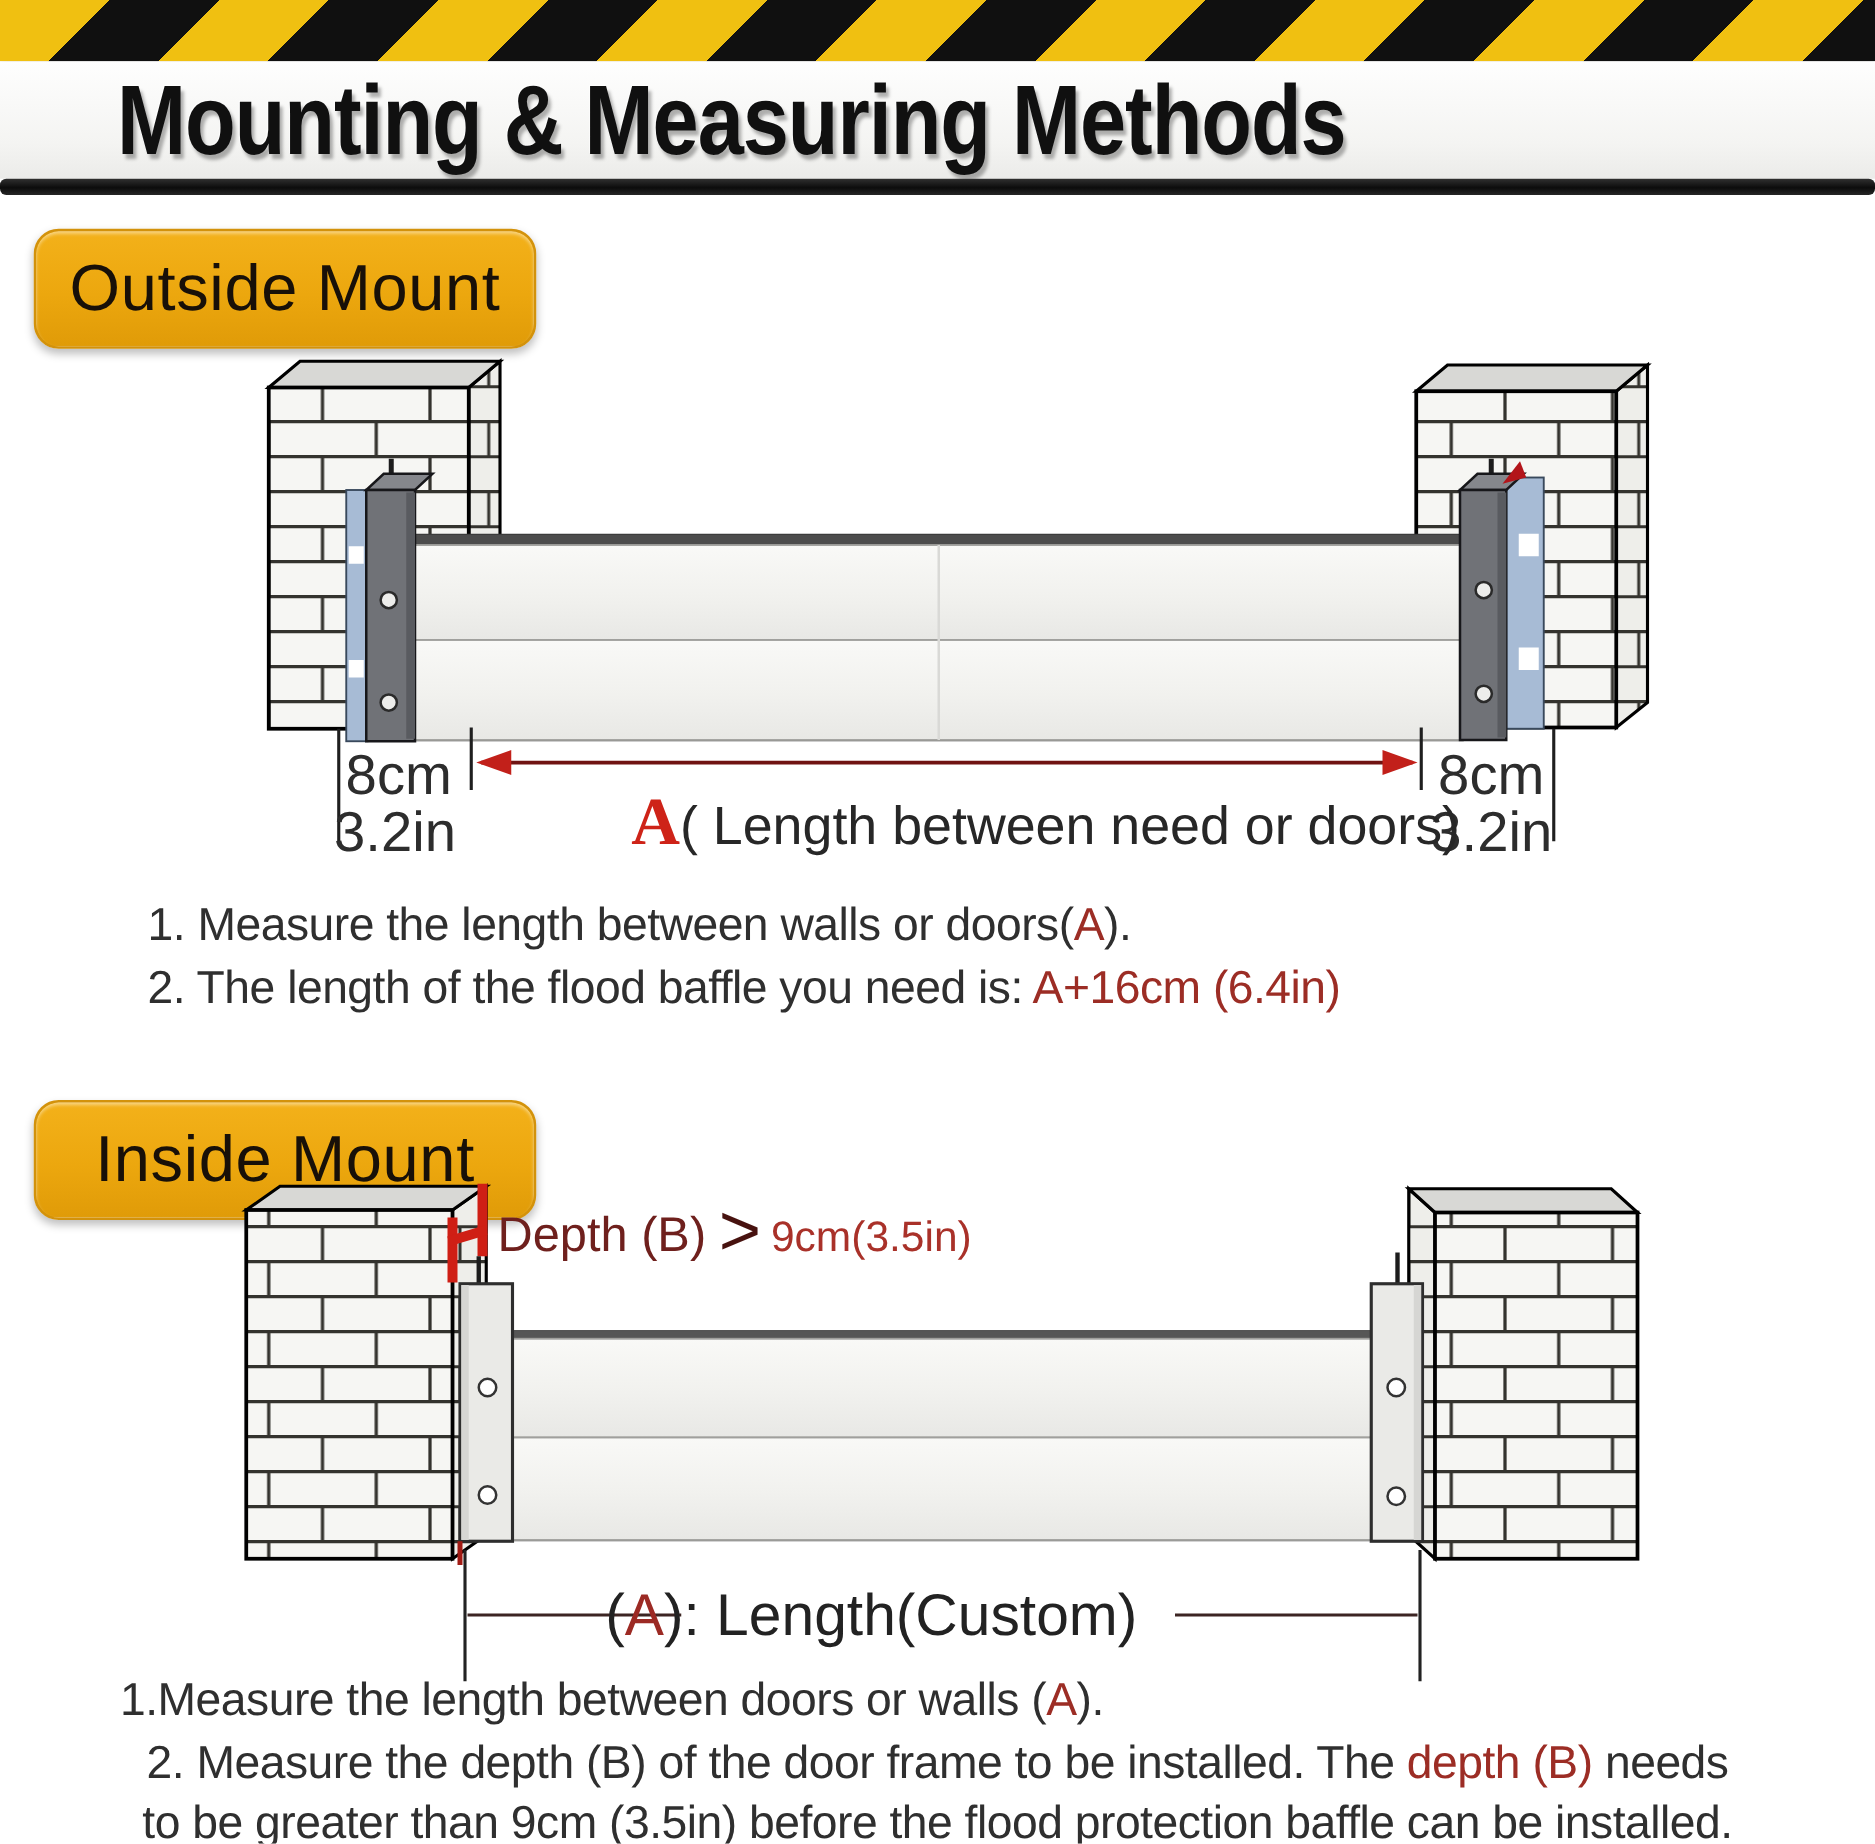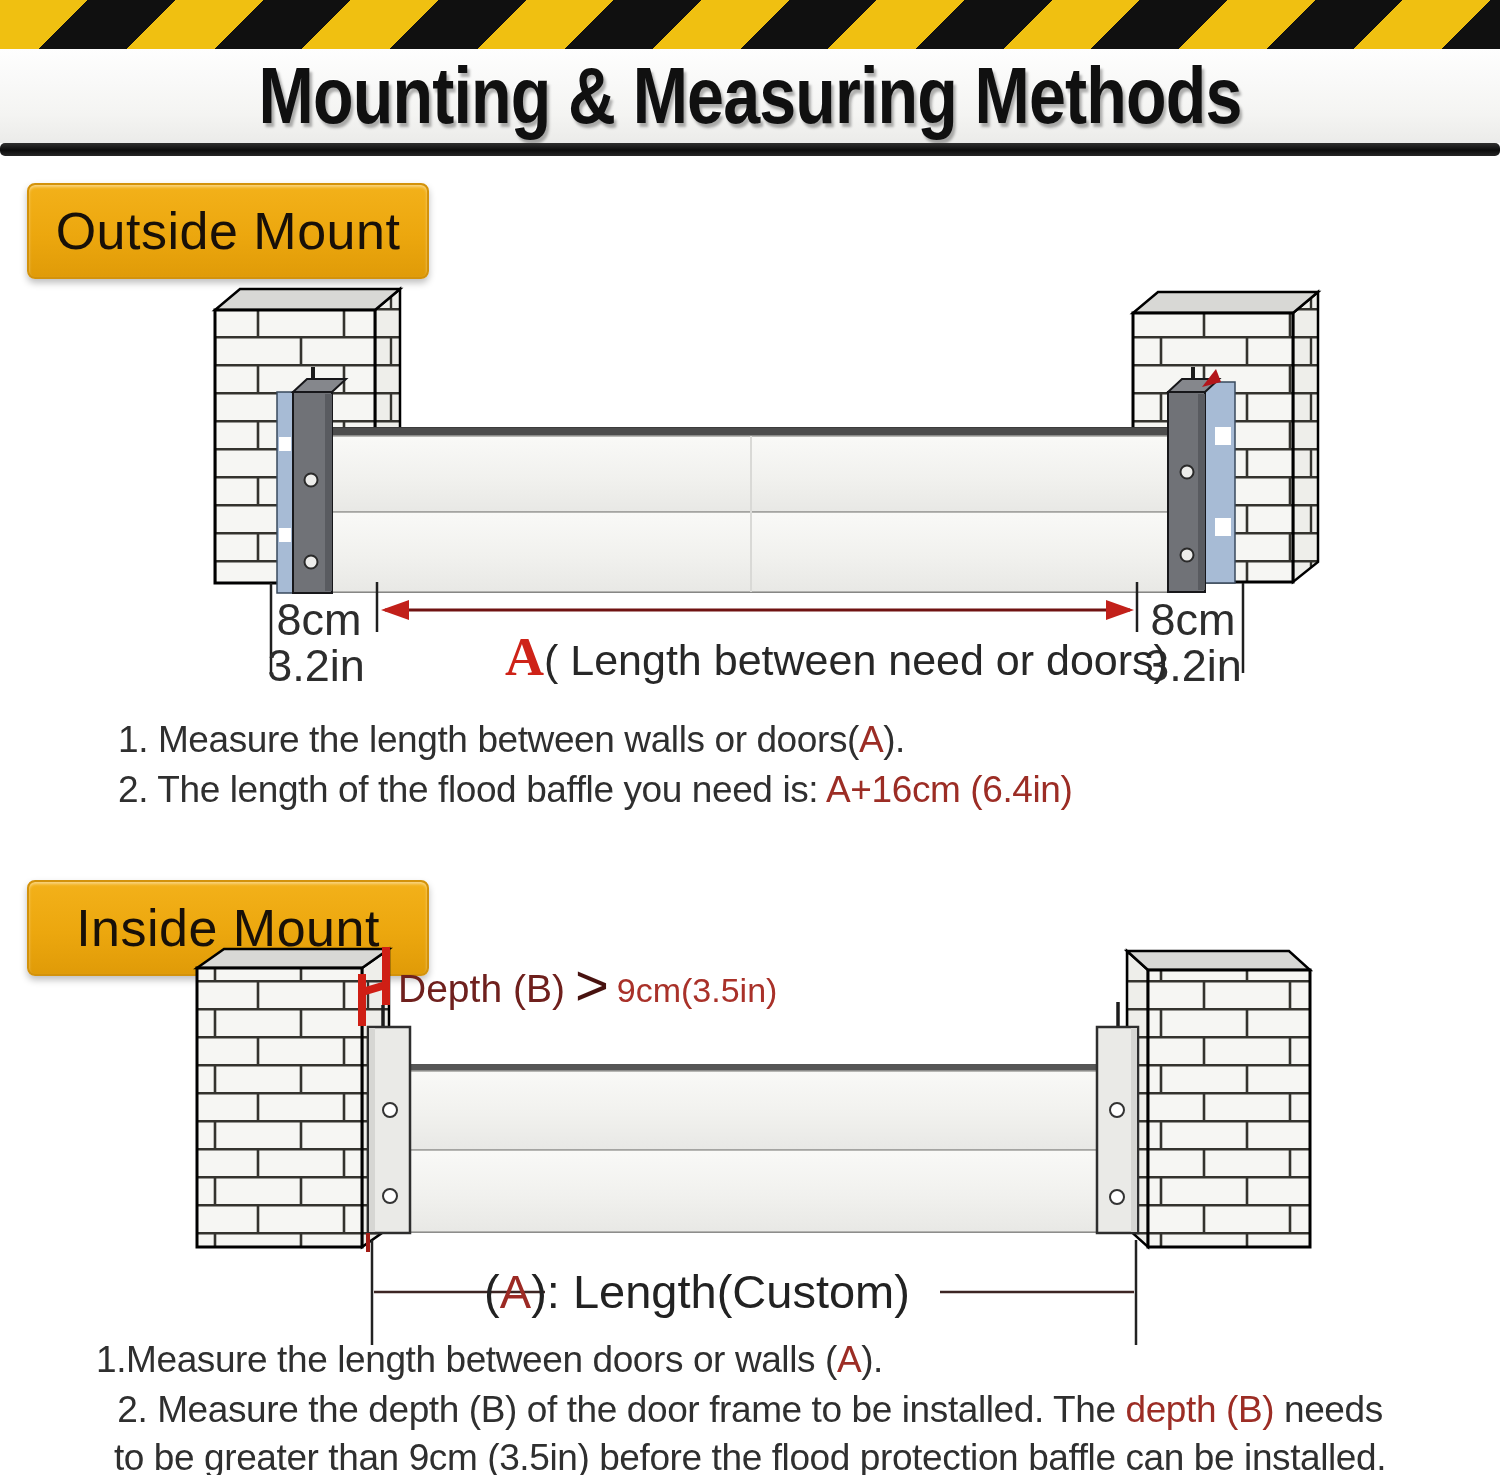--- a/index.html
+++ b/index.html
@@ -5,29 +5,29 @@
   html,body{margin:0;padding:0;background:#fff;}
   .page{position:relative;width:1500px;height:1475px;background:#fff;overflow:hidden;
         font-family:"Liberation Sans",sans-serif;}
 
   
   .tape{position:absolute;left:0;top:0;width:1500px;height:49px;
         background:repeating-linear-gradient(135deg,#f0c011 0 62px,#101010 62px 124px);
         box-shadow:0 3px 7px rgba(0,0,0,.35);}
   .title-band{position:absolute;left:0;top:49px;width:1500px;height:94px;
         background:linear-gradient(180deg,#fefefe 0%,#f4f4f2 70%,#ebebe9 100%);
-        display:flex;align-items:center;justify-content:center;}
+        display:flex;align-items:center;justify-content:flex-start;}
   .title{margin:0;font-size:79px;font-weight:bold;color:#101010;white-space:nowrap;
         transform:scaleX(.84);transform-origin:center;letter-spacing:-1px;
         text-shadow:3px 4px 3px rgba(0,0,0,.30), -1px -1px 0 rgba(255,255,255,.65);}
   .title-rule{position:absolute;left:0;top:143px;width:1500px;height:13px;border-radius:5px;
         background:linear-gradient(180deg,#303030,#0c0c0c 55%,#262626);}
 
   
-  .pill{position:absolute;left:27px;width:398px;height:92px;border-radius:8px;
+  .pill{position:absolute;left:27px;width:398px;height:92px;border-radius:20px;
         background:linear-gradient(180deg,#f3b11a 0%,#eca70e 55%,#e09b08 100%);
         border:2px solid #d3920b;display:flex;align-items:center;justify-content:center;
         box-shadow:0 4px 7px rgba(0,0,0,.25), inset 0 2px 3px rgba(255,255,255,.45);}
   .pill span{font-size:52px;color:#181008;letter-spacing:.5px;white-space:nowrap;}
 
   .diagram-svg{position:absolute;left:0;}
 
   
   .meas{position:absolute;color:#2d2d2d;font-size:45px;line-height:1;text-align:center;white-space:nowrap;}
   .span-label{position:absolute;left:505px;top:626px;display:flex;align-items:baseline;white-space:nowrap;}

